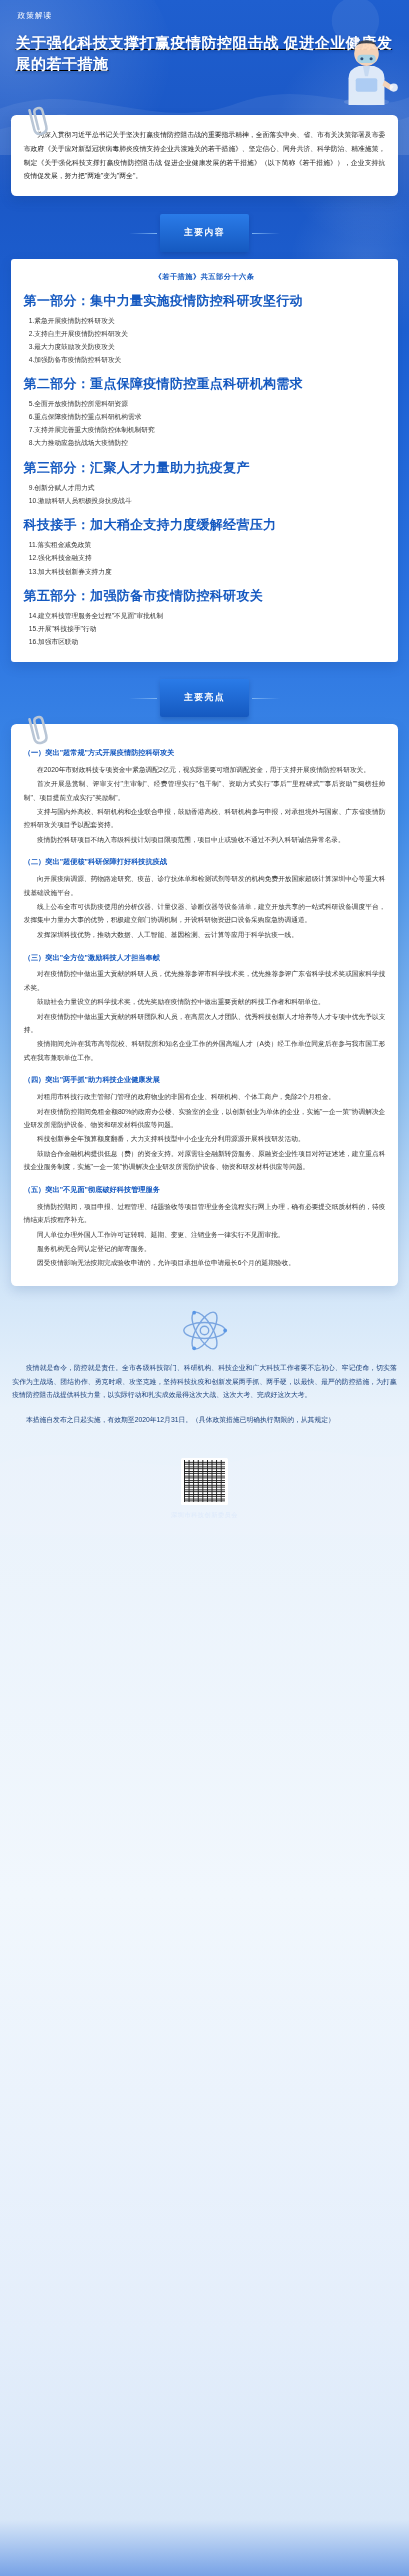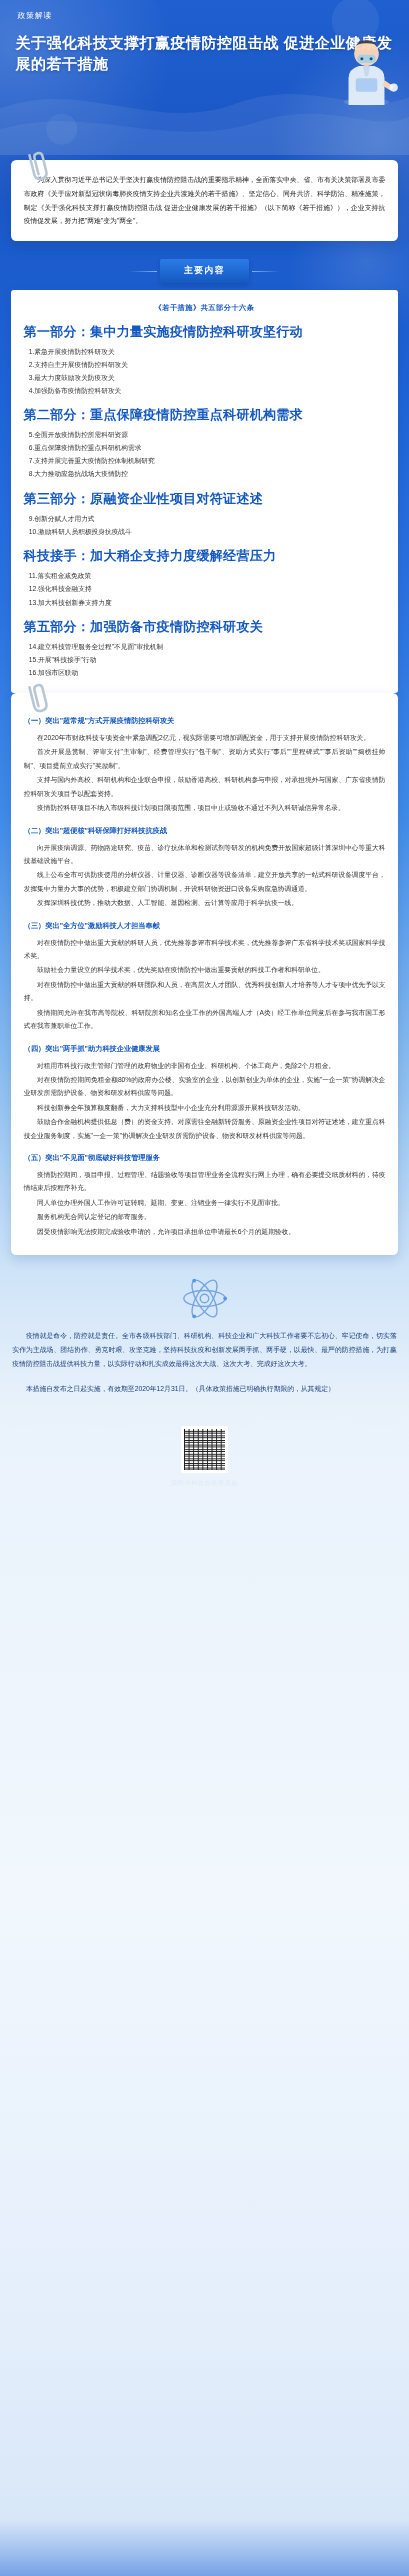--- a/index.html
+++ b/index.html
@@ -19,21 +19,21 @@
   
   .blob { position: absolute; border-radius: 50%; pointer-events: none; }
   .b1 { width: 268px; height: 268px; left: -93px; top: -62px; background: radial-gradient(circle at 40% 40%, rgba(255,255,255,.18), rgba(255,255,255,0) 70%); }
   .b2 { width: 216px; height: 216px; right: -77px; top: 31px; background: radial-gradient(circle at 50% 50%, rgba(255,255,255,.16), rgba(255,255,255,0) 70%); }
   .b3 { width: 155px; height: 155px; left: 289px; top: 185px; background: radial-gradient(circle at 50% 50%, rgba(255,255,255,.12), rgba(255,255,255,0) 70%); }
   .wave {
     position: absolute; left: 0; right: 0; pointer-events: none;
   }
 
   
-  .header { position: relative; padding: 9.3px 0 0 0; height: 160px; }
+  .header { position: relative; padding: 9.3px 0 0 0; height: 115px; text-decoration: underline; }
   .tag-label {
     display: inline-block;
     margin-left: 17.5px;
     color: #ffffff;
     font-size: 7.7px;
     letter-spacing: 1px;
     padding: 1.5px 0 1.5px 0;
     position: relative;
   }
   .tag-label:before {
@@ -85,21 +85,21 @@
   
   .banner-wrap { margin: 17.5px 0 7.2px 0; text-align: center; position: relative; }
   .banner {
     display: inline-block;
     position: relative;
     background: linear-gradient(180deg,#2a7be8,#1559c0);
     color: #fff;
     font-size: 8.8px;
     font-weight: bold;
     letter-spacing: 1.5px;
-    padding: 6px 24px;
+    padding: 13px 24px;
     border-radius: 2.1px;
     box-shadow: 0 2.1px 5.2px rgba(10,50,120,.28);
   }
   .banner:before, .banner:after {
     content: "";
     position: absolute; top: 50%; width: 28px; height: 1px;
     background: linear-gradient(90deg, rgba(255,255,255,0), #7fb4f2);
   }
   .banner:before { left: -31px; }
   .banner:after { right: -31px; background: linear-gradient(270deg, rgba(255,255,255,0), #7fb4f2); }
@@ -266,35 +266,38 @@
     <div class="item">2.支持自主开展疫情防控科研攻关</div>
     <div class="item">3.最大力度鼓励攻关防疫攻关</div>
     <div class="item">4.加强防备市疫情防控科研攻关</div>
 
     <div class="part-title">第二部分：重点保障疫情防控重点科研机构需求</div>
     <div class="item">5.全面开放疫情防控所需科研资源</div>
     <div class="item">6.重点保障疫情防控重点科研机构需求</div>
     <div class="item">7.支持并展完善重大疫情防控体制机制研究</div>
     <div class="item">8.大力推动应急抗战场大疫情防控</div>
 
-    <div class="part-title">第三部分：原融资企业性项目对符证述述</div>
+    <div class="part-title">第三部分：汇聚人才力量助力抗疫复产</div>
     <div class="item">9.创新分赋人才用力式</div>
     <div class="item">10.激励科研人员积极投身抗疫战斗</div>
 
     <div class="part-title">科技接手：加大稍企支持力度缓解经营压力</div>
     <div class="item">11.落实租金减免政策</div>
     <div class="item">12.强化科技金融支持</div>
     <div class="item">13.加大科技创新券支持力度</div>
 
     <div class="part-title">第五部分：加强防备市疫情防控科研攻关</div>
     <div class="item">14.建立科技管理服务全过程"不见面"审批机制</div>
     <div class="item">15.开展"科技接手"行动</div>
     <div class="item">16.加强市区联动</div>
   </div>
 
+  <div class="banner-wrap">
+    <span class="banner">主要亮点</span>
+  </div>
 
   <div class="hl-card">
     <svg class="clip" viewBox="0 0 56 64">
       <path d="M14 8 L14 46 Q14 58 26 58 Q38 58 38 46 L38 16 Q38 8 30 8 Q22 8 22 16 L22 48" fill="none" stroke="#b9c6d6" stroke-width="5" stroke-linecap="round"></path>
     </svg>
 
     <div class="hl-head">（一）突出"超常规"方式开展疫情防控科研攻关</div>
     <div class="hl-p">在2020年市财政科技专项资金中紧急调配2亿元，视实际需要可增加调配资金，用于支持开展疫情防控科研攻关。</div>
     <div class="hl-p">首次开展悬赏制、评审支付"主审制"、经费管理实行"包干制"、资助方式实行"事后""里程碑式""事后资助""揭榜挂帅制"、项目提前立成实行"奖励制"。</div>
     <div class="hl-p">支持与国内外高校、科研机构和企业联合申报，鼓励香港高校、科研机构参与申报，对承担境外与国家、广东省疫情防控科研攻关项目予以配套资持。</div>

